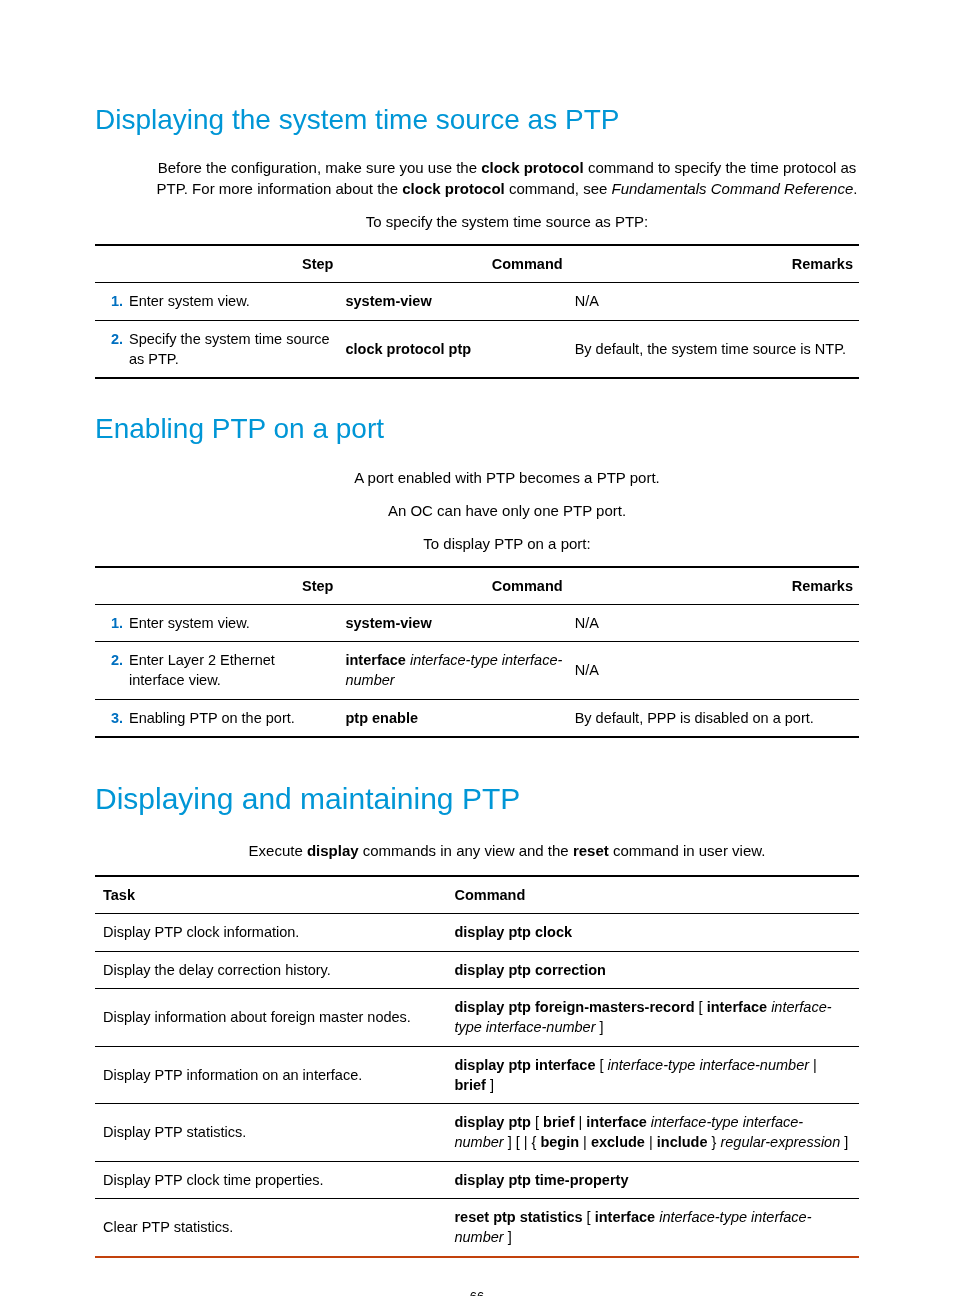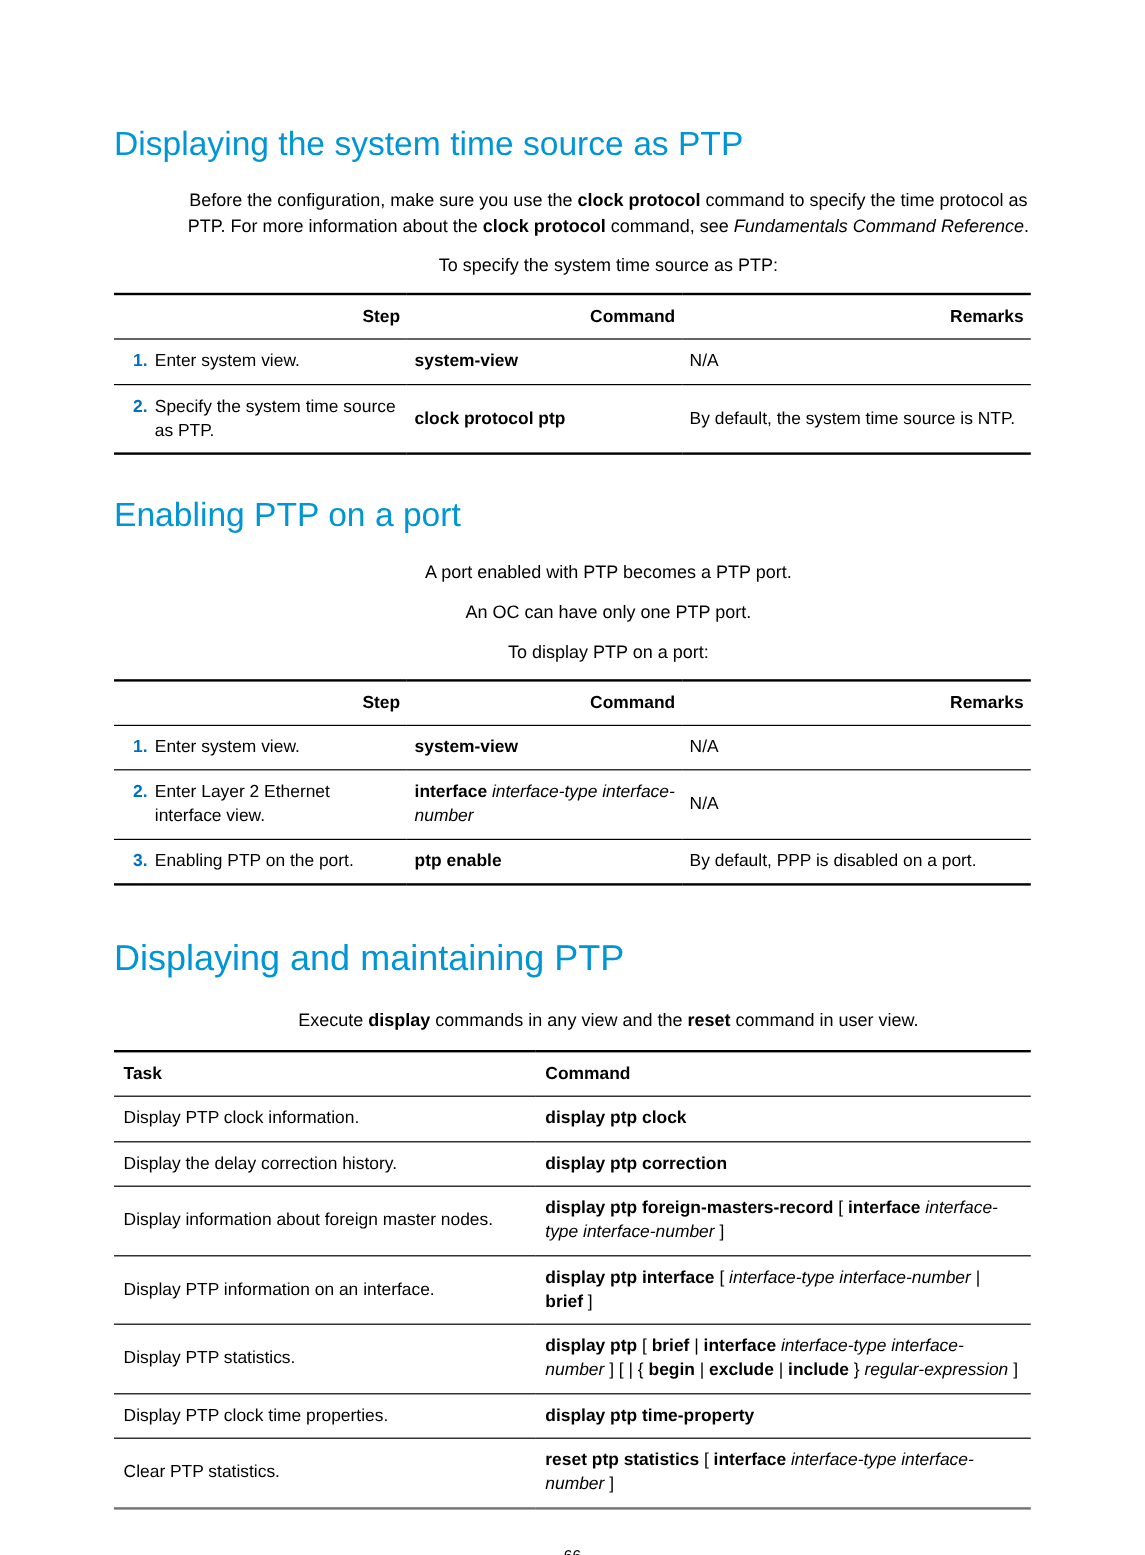--- a/index.html
+++ b/index.html
@@ -96,21 +96,21 @@
   }
   table.tasks th {
     text-align: left;
     font-weight: bold;
     padding: 8px 8px;
   }
   table.tasks tbody tr {
     border-bottom: 1px solid #000;
   }
   table.tasks tbody tr:last-child {
-    border-bottom: 2px solid #737373;
+    border-bottom: 2px solid #c2410c;
   }
   table.tasks td {
     padding: 8px 8px;
     vertical-align: middle;
   }
   .pagenum {
     text-align: center;
     font-size: 13px;
     margin-top: 30px;
   }

